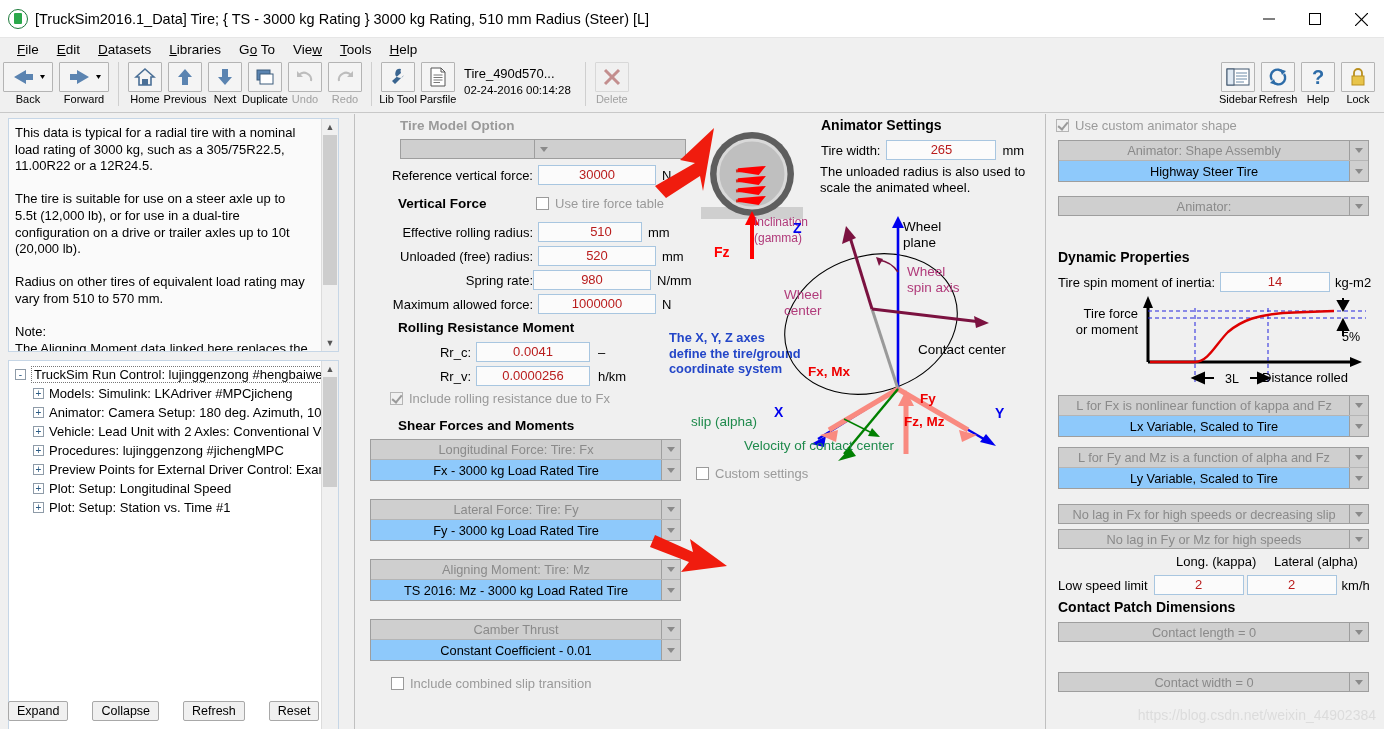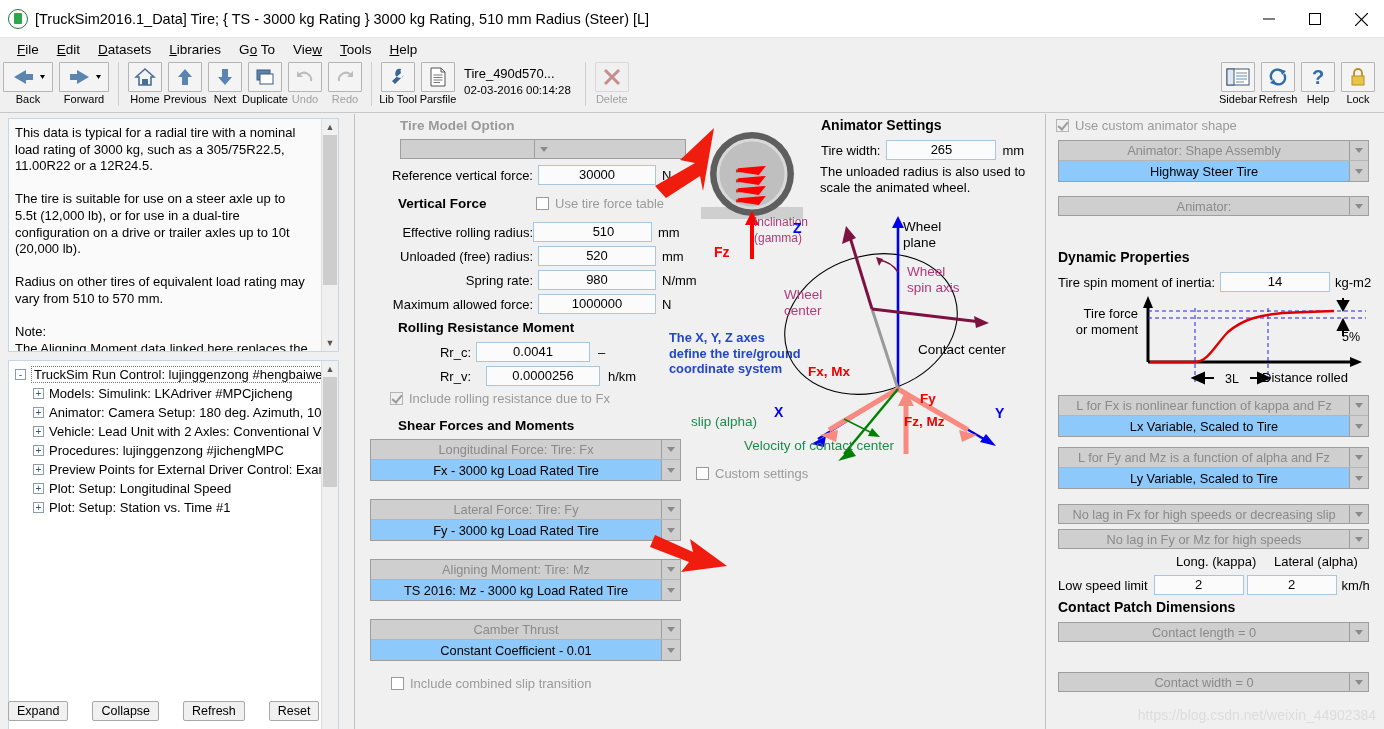--- a/index.html
+++ b/index.html
@@ -139,21 +139,21 @@
     border-top:5px solid #8a8a8a; display:block;
   }
   .combo.sel{ background:#8ec9fb; border-top:none; }
   .combo.sel .txt{ color:#000; }
   .combo.sel .arrow{ background:#cfcfcf; }
   .combo-pair{ border:1px solid #9e9e9e; }
   .combo-pair .combo{ border:none; }
   .combo-pair .combo:first-child{ border-bottom:1px solid #b5b5b5; }
   .tfield{
     border:1px solid #a8c6e0; background:#fbfbfb; height:20px;
-    text-align:center; font-size:13px; line-height:18px; color:#000000;
+    text-align:center; font-size:13px; line-height:18px; color:#b91c1c;
   }
   .unit{ font-size:13px; }
   .lbl-r{ text-align:right; font-size:13px; }
   .cbox{
     width:13px;height:13px;border:1px solid #9a9a9a;background:#fff;
     display:inline-block; vertical-align:middle; position:relative; flex:none;
   }
   .cbox.checked.disabled{ background:#f0f0f0; border-color:#b5b5b5; }
   .cbox.checked:after{
     content:""; position:absolute; left:3px; top:0px; width:4px; height:8px;
@@ -298,21 +298,21 @@
               <line x1="5.5" y1="11.5" x2="14.5" y2="11.5"></line>
               <line x1="5.5" y1="14" x2="14.5" y2="14"></line>
               <line x1="5.5" y1="16.5" x2="12" y2="16.5"></line>
             </g>
         </svg>
       </div>
       <div class="lbl">Parsfile</div>
     </div>
     <div class="parsfile-info">
       <div class="pf-name">Tire_490d570...</div>
-      <div class="pf-date">02-03-2016 00:14:28</div>
+      <div class="pf-date">02-24-2016 00:14:28</div>
     </div>
     <div class="tbsep" style="margin-left:14px;"></div>
     <div class="tbbtn disabled" style="margin-top:0;">
       <div class="box" style="border-color:#d8d8d8;background:#f0f0f0;">
         <svg width="20" height="20" viewBox="0 0 20 20">
           <line x1="3" y1="3" x2="17" y2="17" stroke="#c38e8e" stroke-width="3"></line>
           <line x1="17" y1="3" x2="3" y2="17" stroke="#c38e8e" stroke-width="3"></line>
         </svg>
       </div>
       <div class="lbl">Delete</div>
@@ -452,48 +452,48 @@
     </div>
 
     <div style="position:absolute;left:42px;top:82px;" class="sec-title">Vertical Force</div>
     <div class="row" style="position:absolute;left:180px;top:82px;">
       <span class="cbox"></span>
       <span class="chk-label">Use tire force table</span>
     </div>
 
     <div class="row" style="position:absolute;left:14px;top:108px;width:330px;">
       <div class="lbl-r" style="width:163px;">Effective rolling radius:</div>
-      <div class="tfield" style="width:119px;padding-left:22px;">510</div>
+      <div class="tfield" style="width:104px;margin-left:5px;padding-left:22px;">510</div>
       <div class="unit" style="margin-left:6px;">mm</div>
     </div>
     <div class="row" style="position:absolute;left:14px;top:132px;width:330px;">
       <div class="lbl-r" style="width:163px;">Unloaded (free) radius:</div>
       <div class="tfield" style="width:118px;margin-left:5px;">520</div>
       <div class="unit" style="margin-left:6px;">mm</div>
     </div>
     <div class="row" style="position:absolute;left:14px;top:156px;width:330px;">
       <div class="lbl-r" style="width:163px;">Spring rate:</div>
-      <div class="tfield" style="width:118px;margin-left:5px;">980</div>
+      <div class="tfield" style="width:118px;">980</div>
       <div class="unit" style="margin-left:6px;">N/mm</div>
     </div>
     <div class="row" style="position:absolute;left:14px;top:180px;width:330px;">
       <div class="lbl-r" style="width:163px;">Maximum allowed force:</div>
       <div class="tfield" style="width:118px;margin-left:5px;">1000000</div>
       <div class="unit" style="margin-left:6px;">N</div>
     </div>
 
     <div style="position:absolute;left:42px;top:206px;" class="sec-title">Rolling Resistance Moment</div>
     <div class="row" style="position:absolute;left:14px;top:228px;width:330px;">
       <div class="lbl-r" style="width:101px;">Rr_c:</div>
       <div class="tfield" style="width:114px;margin-left:5px;">0.0041</div>
       <div class="unit" style="margin-left:8px;">–</div>
     </div>
     <div class="row" style="position:absolute;left:14px;top:252px;width:330px;">
       <div class="lbl-r" style="width:101px;">Rr_v:</div>
-      <div class="tfield" style="width:114px;margin-left:15px;">0.0000256</div>
+      <div class="tfield" style="width:114px;margin-left:5px;">0.0000256</div>
       <div class="unit" style="margin-left:8px;">h/km</div>
     </div>
     <div class="row" style="position:absolute;left:34px;top:277px;">
       <span class="cbox checked disabled"></span>
       <span class="chk-label">Include rolling resistance due to Fx</span>
     </div>
 
     <div style="position:absolute;left:42px;top:304px;" class="sec-title">Shear Forces and Moments</div>
 
     <div class="combo-pair" style="position:absolute;left:14px;top:325px;width:311px;">

